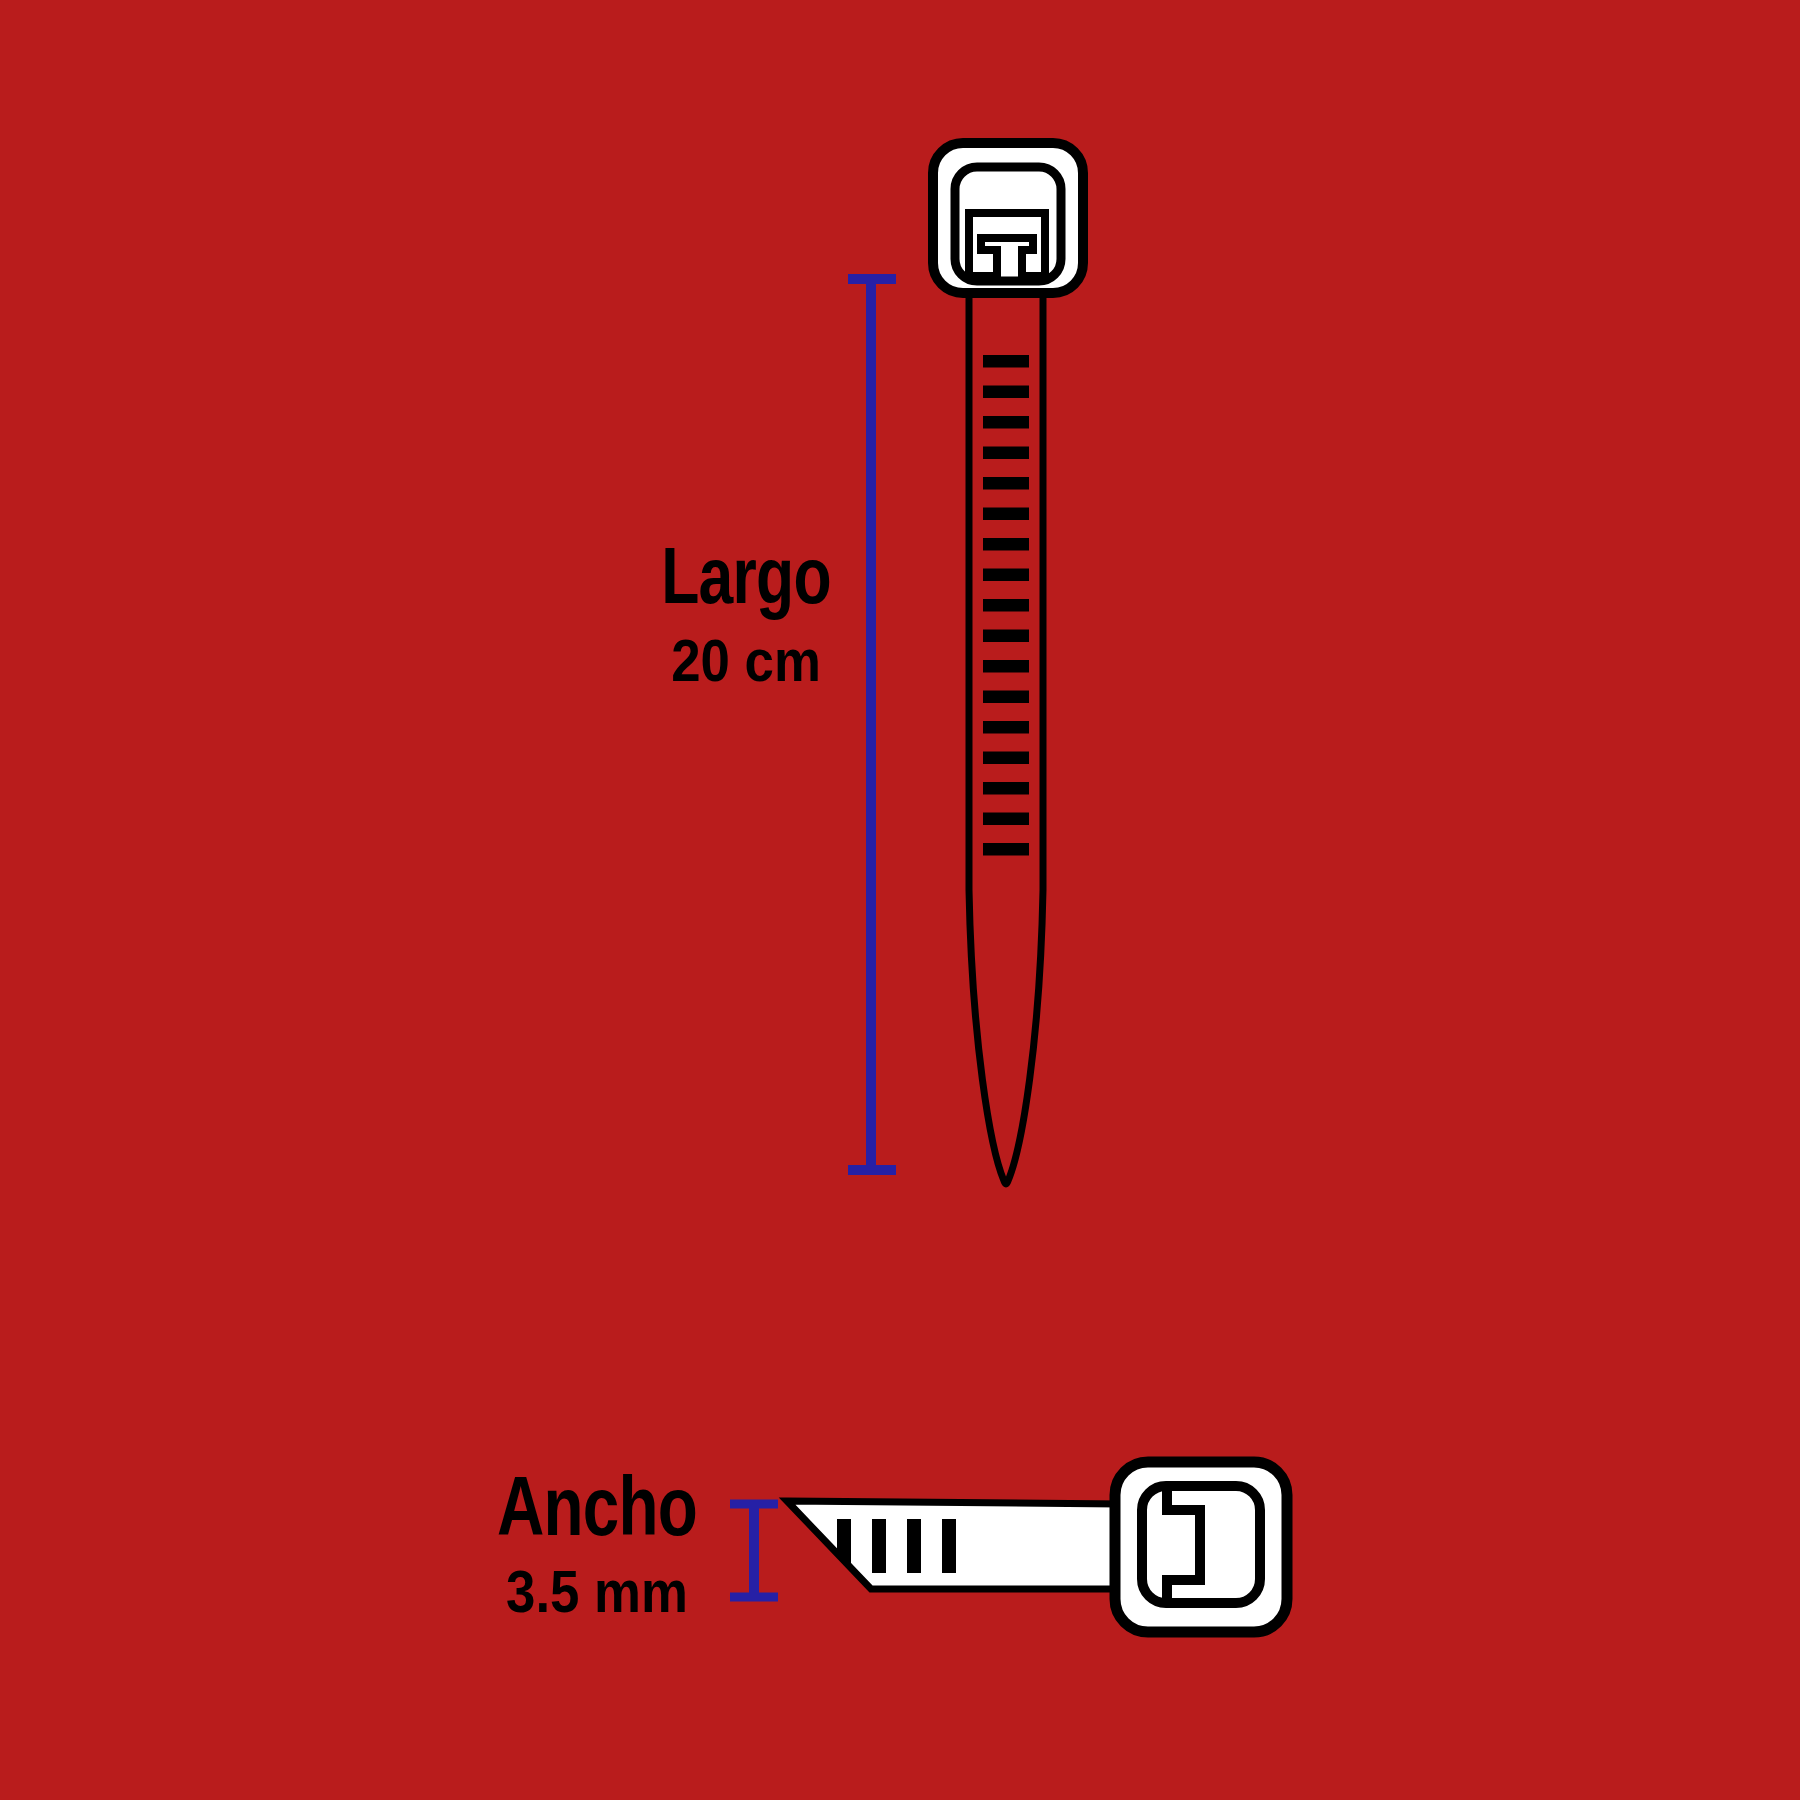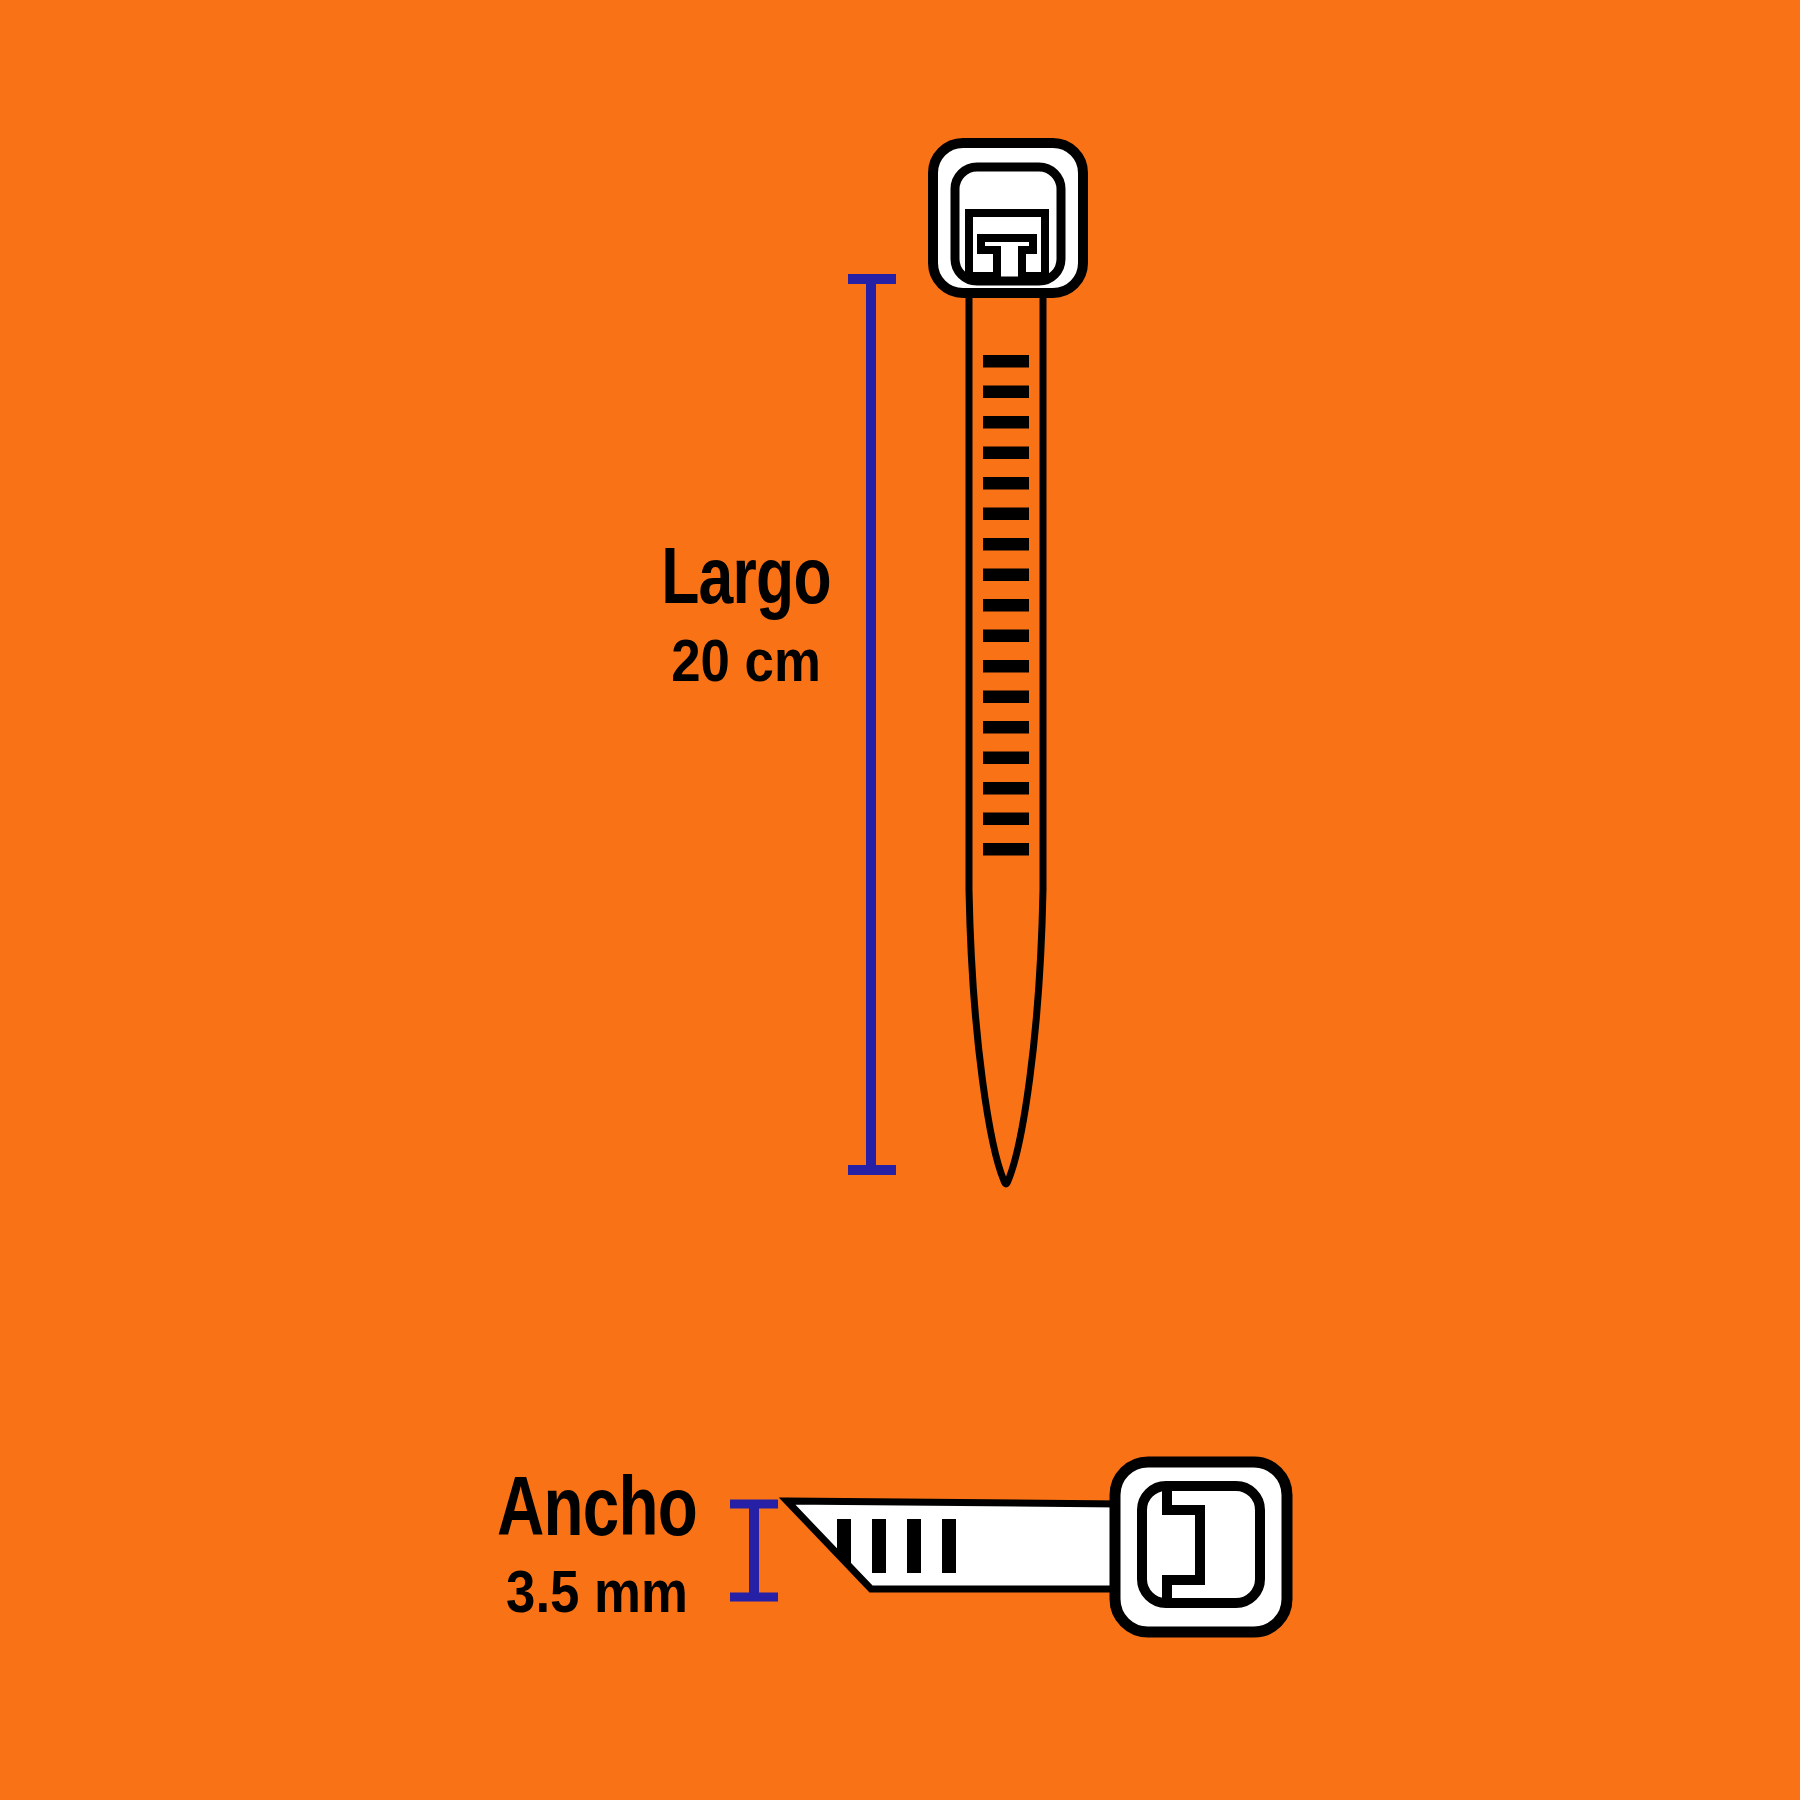--- a/index.html
+++ b/index.html
@@ -4,21 +4,21 @@
 <style>
   html, body {
     margin: 0;
     padding: 0;
     background: #ffffff;
   }
   .canvas {
     position: relative;
     width: 1800px;
     height: 1800px;
-    background: #f97316;
+    background: #b91c1c;
     overflow: hidden;
     font-family: "Liberation Sans", sans-serif;
   }
   .diagram-svg {
     position: absolute;
     left: 0;
     top: 0;
   }
   .dim-label {
     position: absolute;

